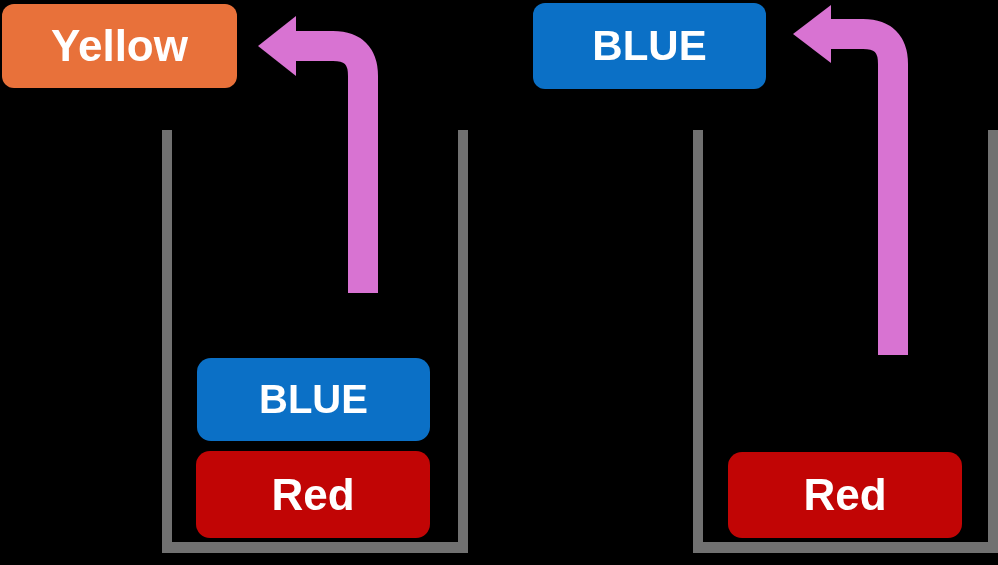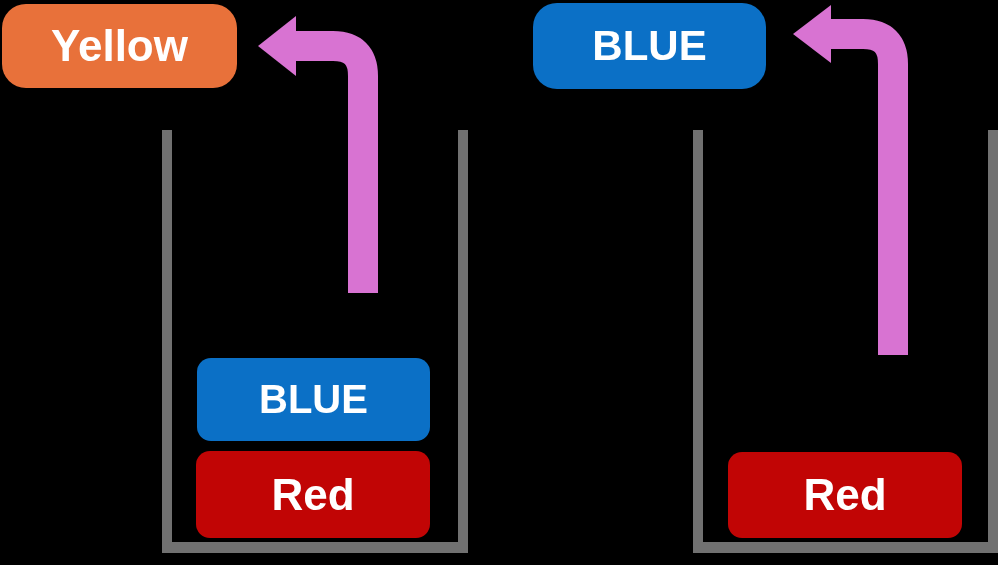--- a/index.html
+++ b/index.html
@@ -13,21 +13,21 @@
     width: 998px;
     height: 565px;
     background: #000000;
     overflow: hidden;
   }
   .label-box {
     position: absolute;
     display: flex;
     align-items: center;
     justify-content: center;
-    border-radius: 24px;
+    border-radius: 12px;
     color: #FFFFFF;
     font-weight: bold;
   }
   .popped-yellow {
     left: 2px; top: 4px;
     width: 235px; height: 84px;
     font-size: 44px;
   }
   .popped-blue {
     left: 533px; top: 3px;

